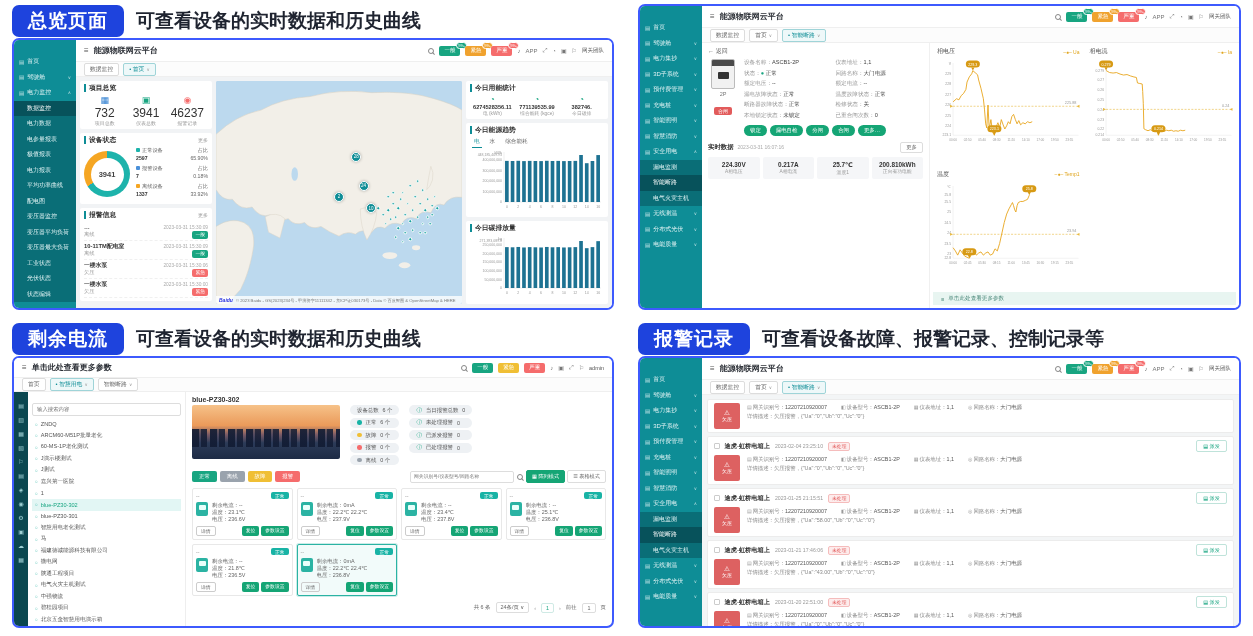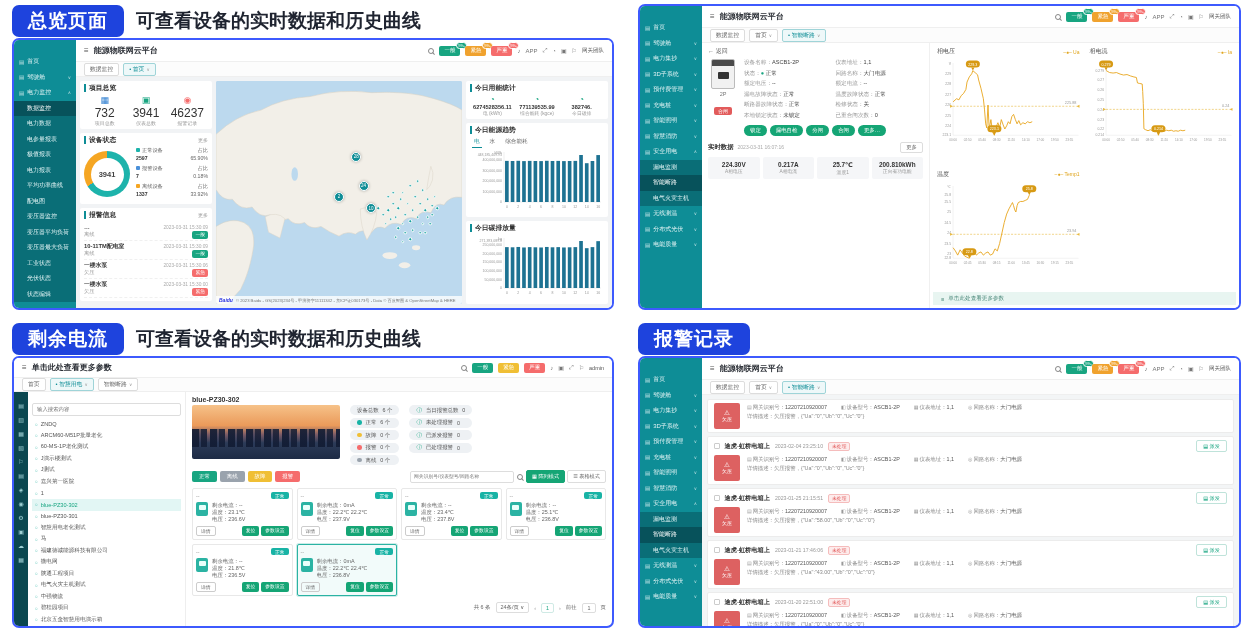--- a/index.html
+++ b/index.html
@@ -1100,20 +1100,21 @@
             <span>页</span>
           </div>
         </div>
       </div>
     </div>
   </section>
 
   <section class="cell">
     <div class="cap">
       <span class="cap-badge">报警记录</span>
+      <span class="cap-desc">可查看设备故障、报警记录、控制记录等</span>
     </div>
     <div class="shot">
       <aside class="side" id="al-side">
           <div class="mi">
             <span class="micon">▤</span>
             <span>首页</span>
           </div>
           <div class="mi">
             <span class="micon">▤</span>
             <span>驾驶舱</span>

